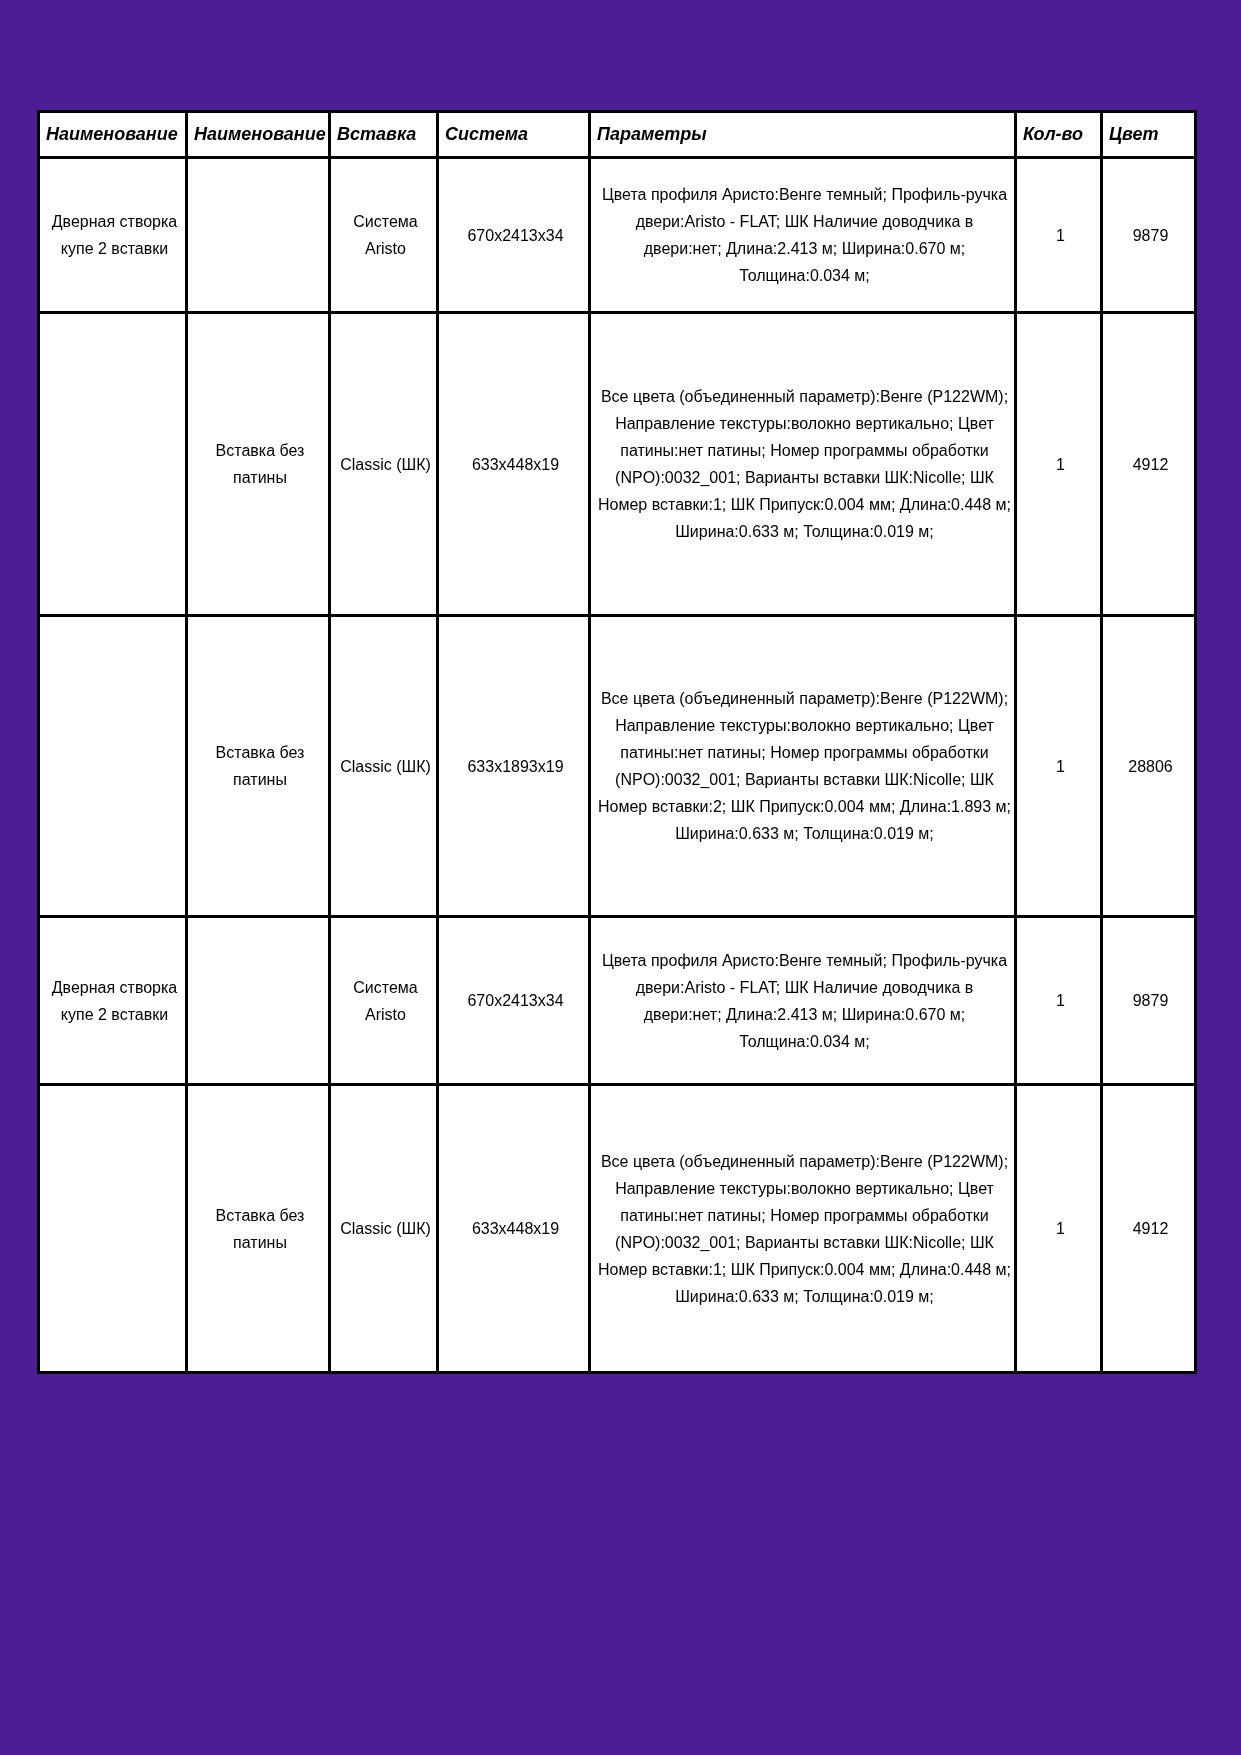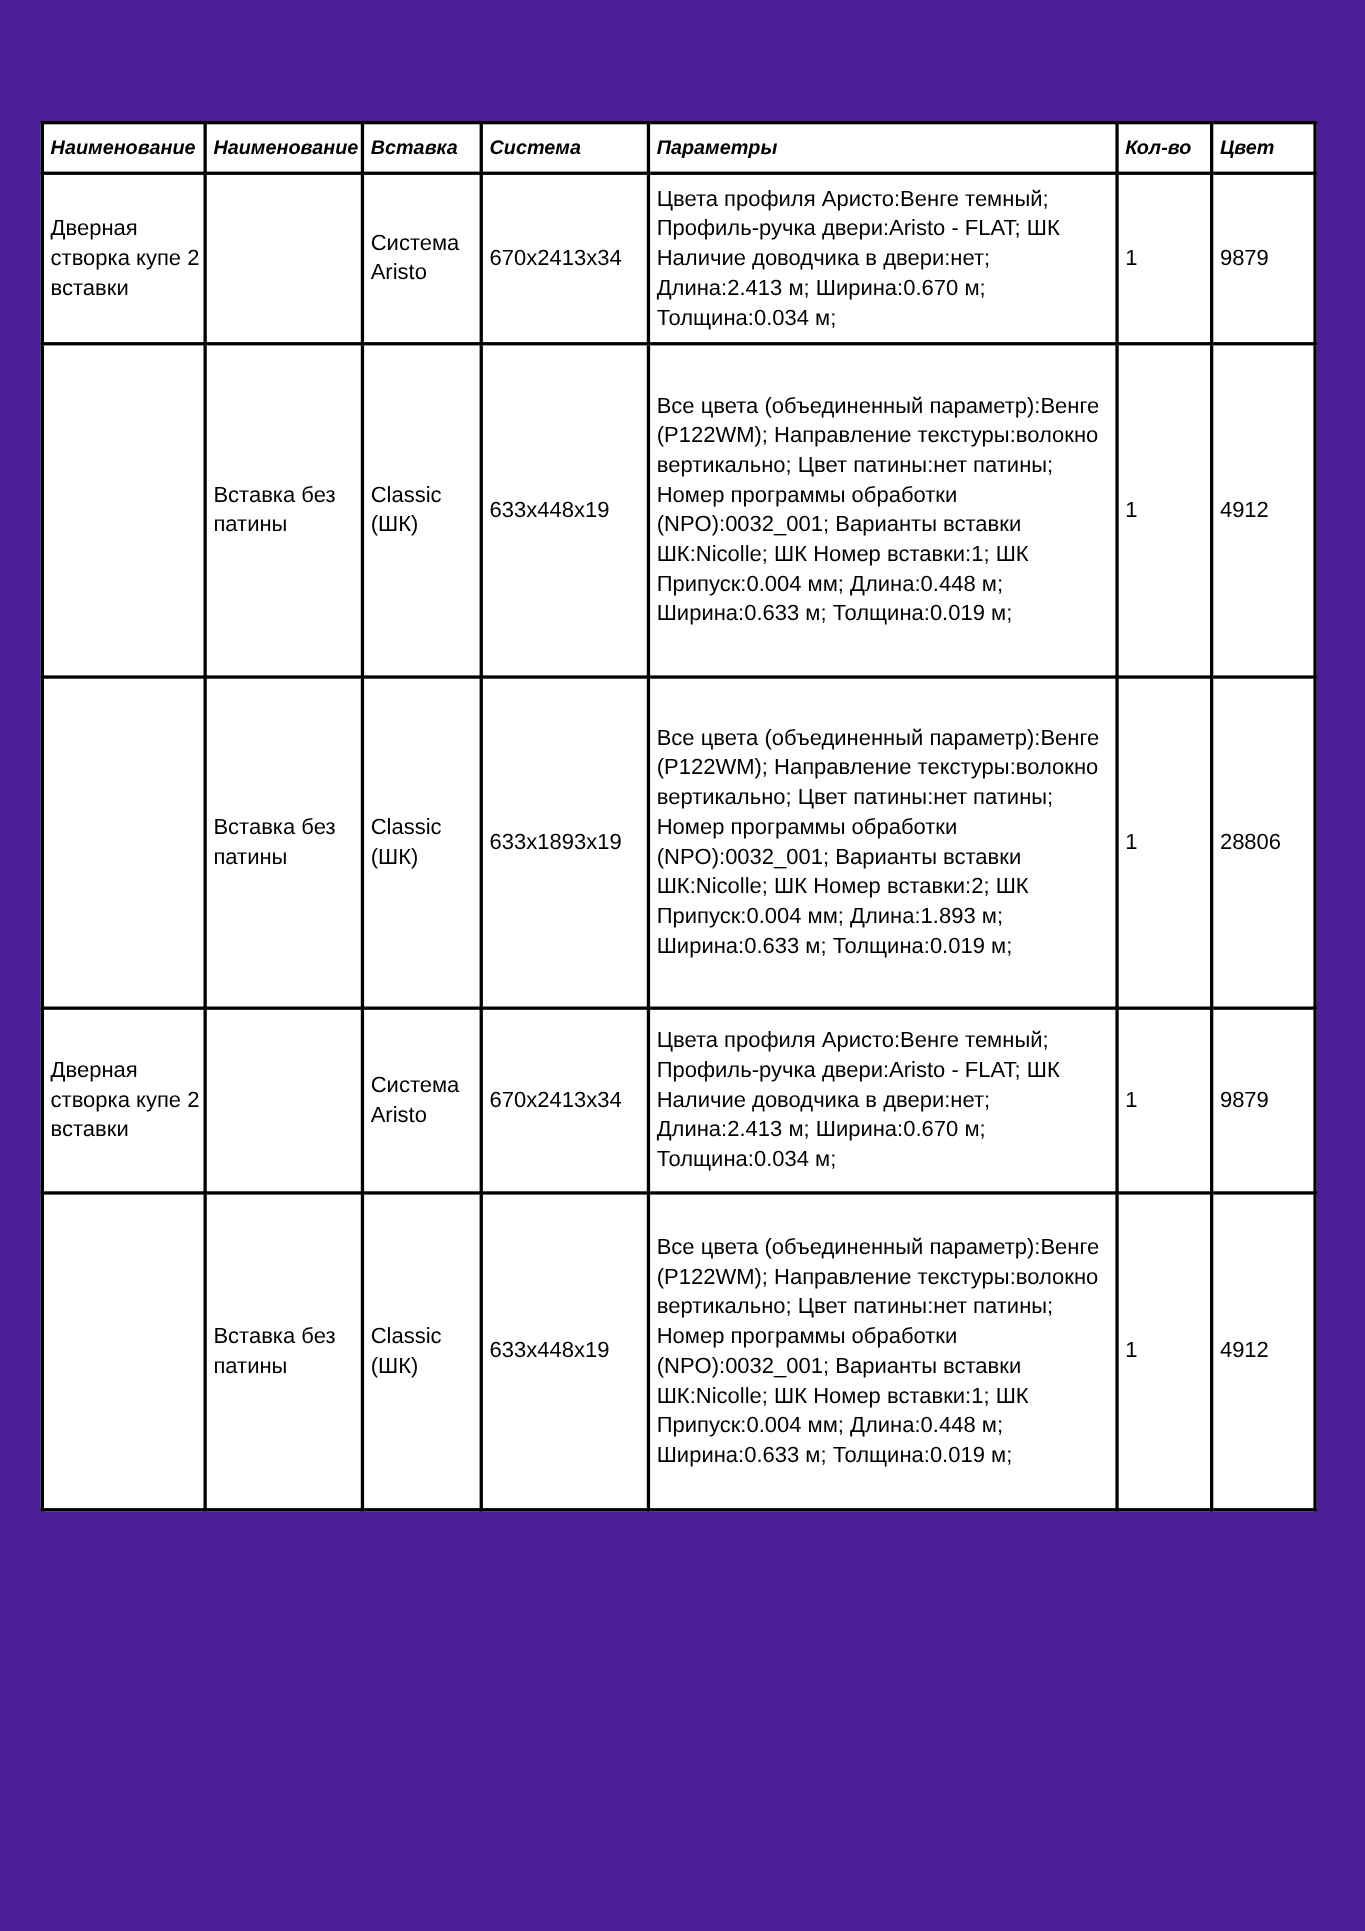--- a/index.html
+++ b/index.html
@@ -39,23 +39,23 @@
   }
   table.spec th {
     font-size: 18px;
     font-weight: bold;
     font-style: italic;
     text-align: left;
     padding: 2px 2px 2px 6px;
     white-space: nowrap;
   }
   table.spec td {
-    font-size: 20px;
+    font-size: 16px;
     line-height: 27px;
-    text-align: left;
+    text-align: center;
     padding: 2px 2px 2px 6px;
     word-wrap: break-word;
   }
   tr.h-header { height: 46px; }
   tr.r1 { height: 155px; }
   tr.r2 { height: 303px; }
   tr.r3 { height: 301px; }
   tr.r4 { height: 168px; }
   tr.r5 { height: 288px; }
 

